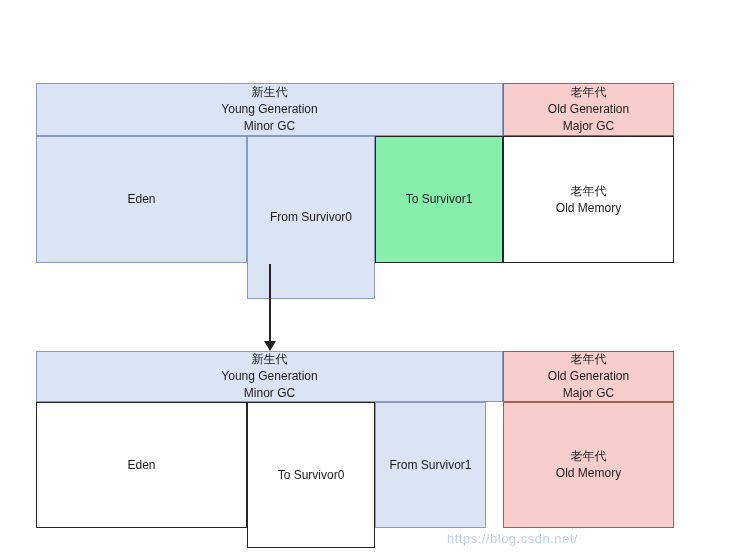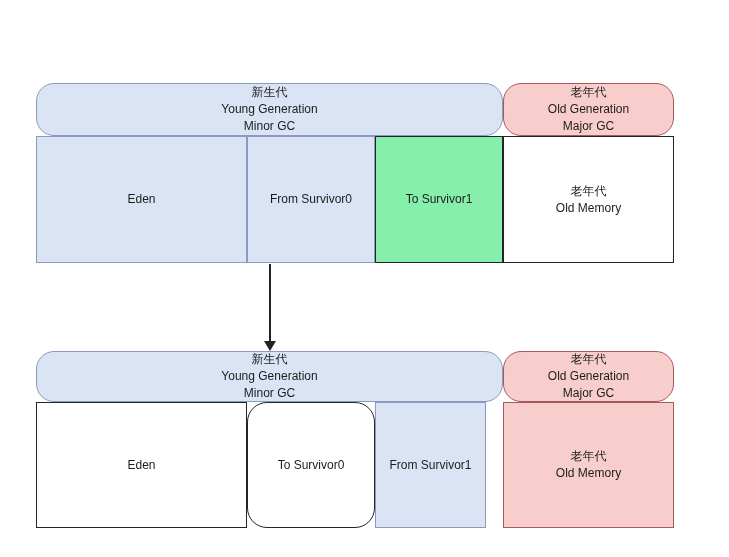--- a/index.html
+++ b/index.html
@@ -8,21 +8,21 @@
     width:729px; height:557px; position:relative; overflow:hidden;
     font-family:"Liberation Sans","DejaVu Sans",sans-serif;
   }
   .stage { position:absolute; left:0; top:0; width:729px; height:557px; }
   .cell {
     position:absolute; display:flex; flex-direction:column;
     justify-content:center; align-items:center; text-align:center;
     font-size:12px; line-height:17px; color:#1c1c1c;
     border:1px solid #242424; background:#ffffff;
   }
-  .hdr { line-height:17px;border-radius:18px; }
+  .hdr { line-height:17px; }
   .arrow-line { position:absolute; width:2px; background:#222222; }
   .arrow-head {
     position:absolute; width:0; height:0;
     border-left:6px solid transparent; border-right:6px solid transparent;
     border-top:10px solid #222222;
   }
   .wm-url {
     position:absolute; left:447px; top:531px; font-size:13px;
     letter-spacing:0.5px; white-space:nowrap;
   }
@@ -44,21 +44,21 @@
     </div>
     <div class="cell hdr" style="left: 503px; top: 83px; width: 171px; height: 53px; background: rgb(248, 206, 204); border-color: rgb(163, 91, 91);">
       <div>老年代</div>
       <div>Old Generation</div>
       <div>Major GC</div>
     </div>
 
     <div class="cell" style="left: 36px; top: 136px; width: 211px; height: 127px; background: rgb(218, 228, 245); border-color: rgb(139, 154, 191);">
       <div>Eden</div>
     </div>
-    <div class="cell" style="left: 247px; top: 136px; width: 128px; height: 127px; background: rgb(218, 228, 245); border-color: rgb(139, 154, 191);">
+    <div class="cell" style="left: 247px; top: 136px; width: 128px; height: 163px; background: rgb(218, 228, 245); border-color: rgb(139, 154, 191);">
       <div>From Survivor0</div>
     </div>
     <div class="cell" style="left: 375px; top: 136px; width: 128px; height: 127px; background: #86efac; border-color: rgb(36, 36, 36);">
       <div>To Survivor1</div>
     </div>
     <div class="cell" style="left: 503px; top: 136px; width: 171px; height: 127px; background: rgb(255, 255, 255); border-color: rgb(36, 36, 36);">
       <div>老年代</div>
       <div>Old Memory</div>
     </div>
   </div>
@@ -76,26 +76,27 @@
     </div>
     <div class="cell hdr" style="left: 503px; top: 351px; width: 171px; height: 51px; background: rgb(248, 206, 204); border-color: rgb(163, 91, 91);">
       <div>老年代</div>
       <div>Old Generation</div>
       <div>Major GC</div>
     </div>
 
     <div class="cell" style="left: 36px; top: 402px; width: 211px; height: 126px; background: rgb(255, 255, 255); border-color: rgb(36, 36, 36);">
       <div>Eden</div>
     </div>
-    <div class="cell" style="left: 247px; top: 402px; width: 128px; height: 126px; background: rgb(255, 255, 255); border-color: rgb(36, 36, 36); border-radius: 20px;">
+    <div class="cell" style="left: 247px; top: 402px; width: 128px; height: 146px; background: rgb(255, 255, 255); border-color: rgb(36, 36, 36);">
       <div>To Survivor0</div>
     </div>
     <div class="cell" style="left: 375px; top: 402px; width: 111px; height: 126px; background: rgb(218, 228, 245); border-color: rgb(139, 154, 191);">
       <div>From Survivor1</div>
     </div>
     <div class="cell" style="left: 503px; top: 402px; width: 171px; height: 126px; background: rgb(248, 206, 204); border-color: rgb(163, 91, 91);">
       <div>老年代</div>
       <div>Old Memory</div>
     </div>
   </div>
 
+  <div class="wm-url" style="color: rgb(189, 208, 242);">https://blog.csdn.net/</div>
 
 </div>
 
 </body></html>

